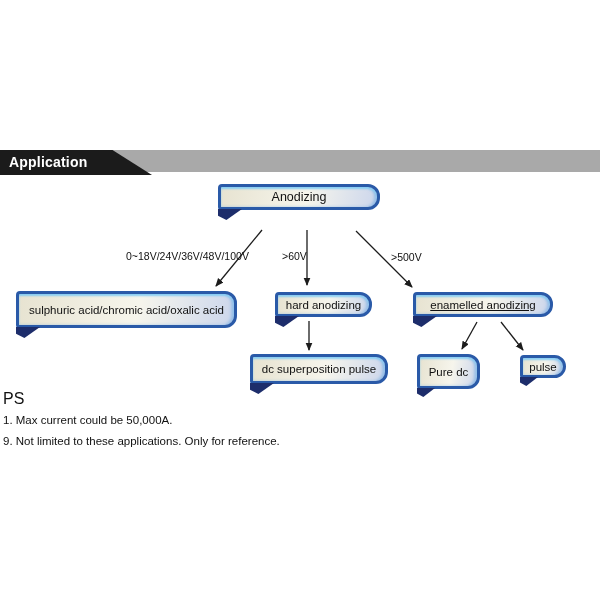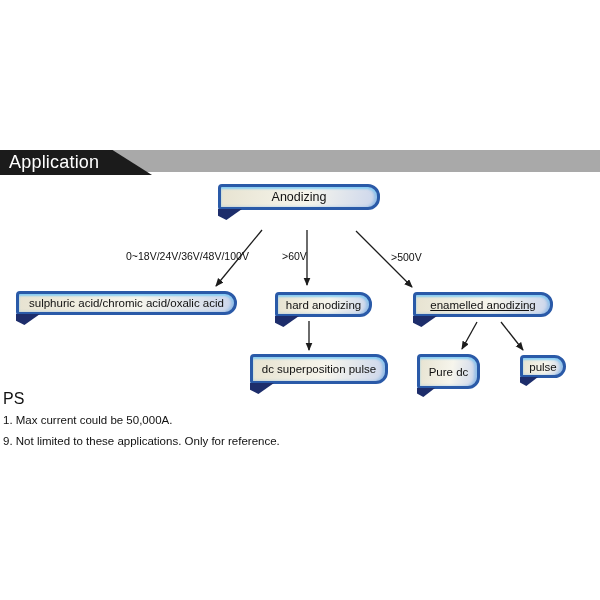--- a/index.html
+++ b/index.html
@@ -12,42 +12,42 @@
   
   .header-bar{
     position:absolute;left:0;top:150;width:600px;height:22px;
     background:var(--gray,#a9a9a9);
   }
   .header-bar{top:150px;}
   .header-flag{
     position:absolute;left:0;top:150px;width:152px;height:25px;
     background:var(--black,#1b1b1b);
     clip-path:polygon(0 0,74% 0,100% 100%,0 100%);
-    color:#fff;font-weight:normal;font-size:18px;line-height:25px;
+    color:#fff;font-weight:bold;font-size:14px;line-height:25px;
     padding-left:9px;box-sizing:border-box;letter-spacing:.2px;
   }
   
   .ribbon{
     position:absolute;box-sizing:border-box;
     border:3px solid var(--border,#2a5aa8);
     border-radius:4px 12px 12px 3px;
     background:linear-gradient(100deg,#e7e3d1 0%,#f6f5ec 55%,#ccd6ec 100%);
     box-shadow:inset 0 2px 2px rgba(130,205,245,.9), inset -3px 0 3px rgba(110,170,225,.55);
     display:flex;align-items:center;justify-content:center;
     font-size:11.5px;white-space:nowrap;color:#111;
   }
   .ribbon::after{ 
     content:"";position:absolute;left:-3px;bottom:-13px;width:24px;height:11px;
     background:var(--fold,#1d2d6b);
     clip-path:polygon(0 0,100% 0,35% 100%,0 62%);
   }
   .ribbon.small::after{width:18px;height:9px;bottom:-11px;}
   
   #node-root{left:218px;top:184px;width:162px;height:26px;font-size:12.5px;}
-  #node-left{left:16px;top:291px;width:221px;height:24px;}
+  #node-left{left:16px;top:291px;width:221px;height:37px;}
   #node-mid{left:275px;top:292px;width:97px;height:25px;}
   #node-right{left:413px;top:292px;width:140px;height:25px;text-decoration:underline;}
   #node-dc{left:250px;top:354px;width:138px;height:30px;}
   #node-puredc{left:417px;top:354px;width:63px;height:35px;}
   #node-pulse{left:520px;top:355px;width:46px;height:23px;}
   
   .edge-label{position:absolute;font-size:10.5px;color:#111;white-space:nowrap;}
   #lbl-left{left:126px;top:250px;}
   #lbl-mid{left:282px;top:250px;}
   #lbl-right{left:391px;top:251px;}

